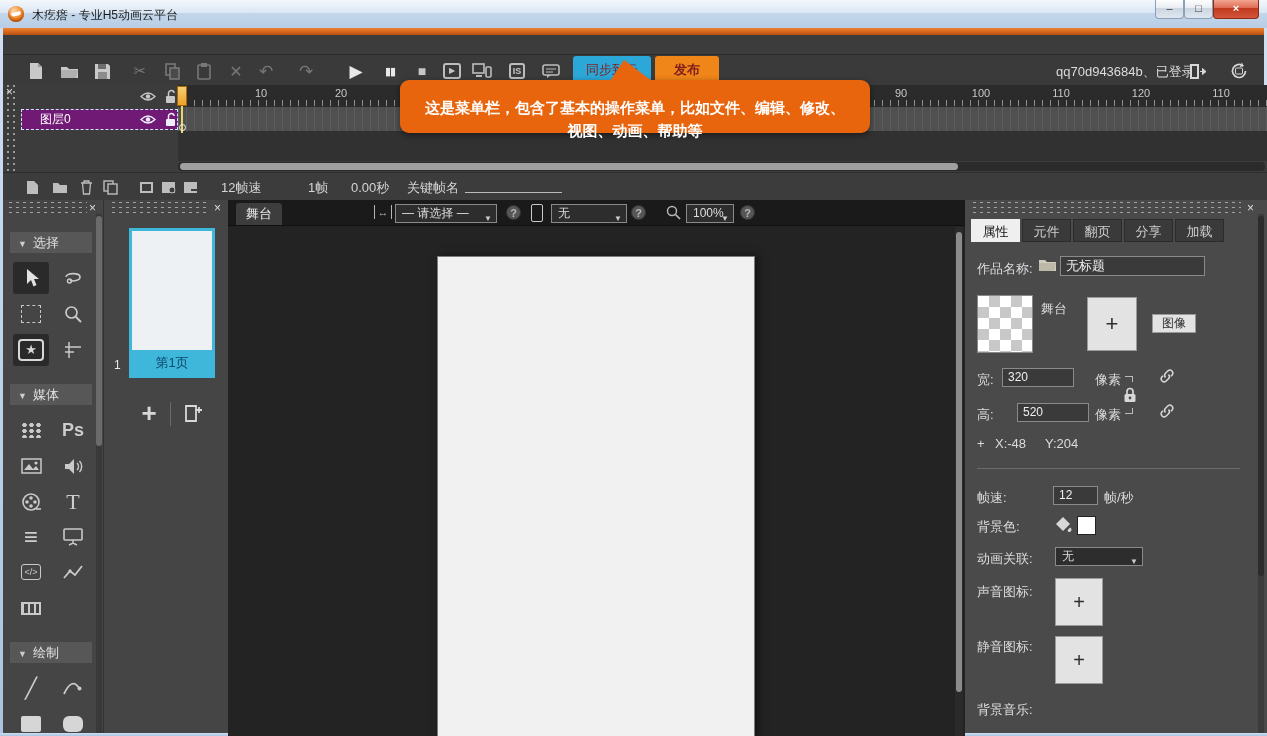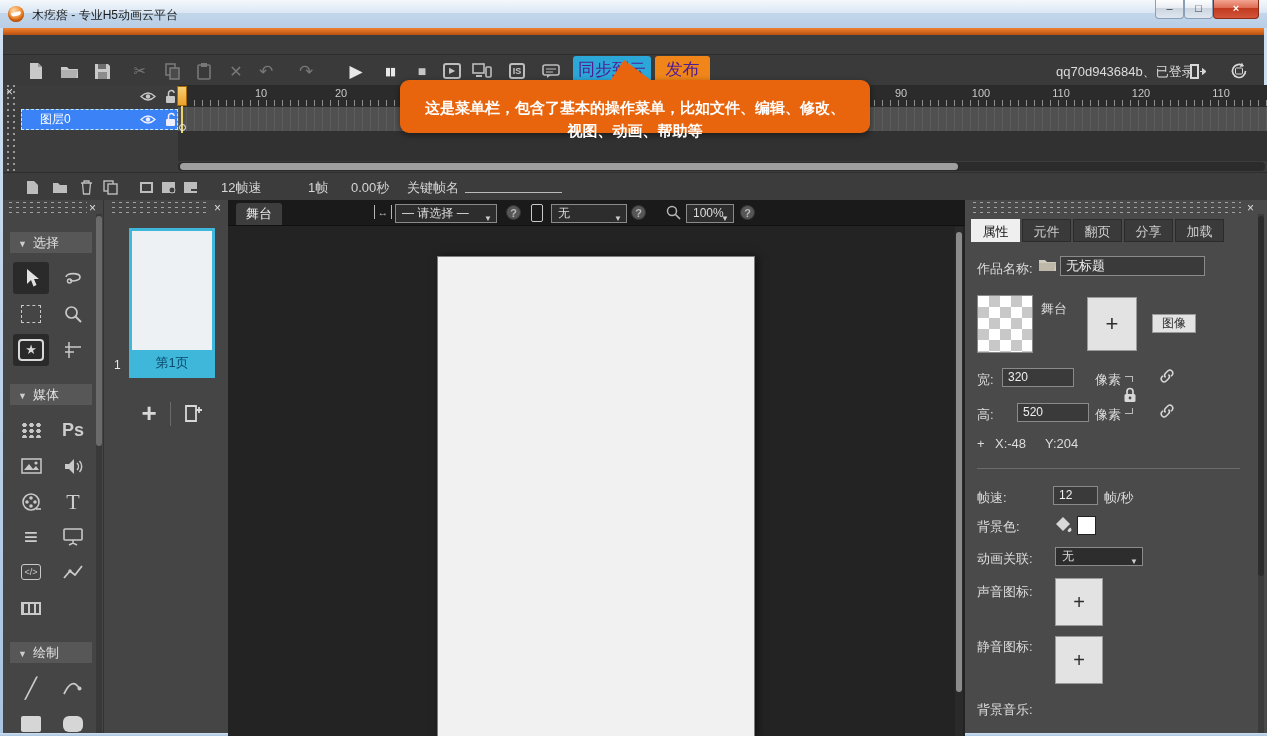--- a/index.html
+++ b/index.html
@@ -27,36 +27,36 @@
   
   .orange-strip{left:3px;top:28px;width:1261px;height:7px;
     background:linear-gradient(#ef8230,#d2641c 60%,#b5500f);}
   .menubar{left:3px;top:35px;width:1261px;height:19px;background:#4d4d4d;}
   .menu-item{top:1px;font-size:13px;color:#e6e6e6;line-height:18px;cursor:default;}
   .toolbar{left:3px;top:54px;width:1261px;height:31px;background:#3a3a3a;
     border-top:1px solid #2c2c2c;}
   .tbtn{top:5px;width:22px;height:22px;display:flex;align-items:center;justify-content:center;
     color:#c6c6c6;font-size:15px;}
   .tbtn.dim{color:#787878;}
-  .pill{top:1px;height:28px;border-radius:3px;color:#4c1d95;font-size:17px;
+  .pill{top:1px;height:28px;border-radius:3px;color:#7f1d1d;font-size:13px;
     text-align:center;line-height:28px;}
   .account{top:8px;font-size:13px;color:#dcdcdc;}
   
   .tl{left:3px;top:85px;width:1264px;height:115px;background:#3c3c3c;}
   .tl-ruler{left:175px;top:0;right:0;height:22px;background:#2b2b2b;border-bottom:1px solid #222;}
   .tl-ruler .num{top:2px;font-size:11px;color:#c8c8c8;transform:translateX(-50%);}
   .tl-ticks{left:0;right:0;bottom:1px;height:6px;
     background:repeating-linear-gradient(90deg,#8f8f8f 0 1px,transparent 1px 8px);}
   .tl-dots-col{left:0;top:0;width:13px;height:115px;
     background-image:radial-gradient(#9a9a9a 1px,transparent 1.4px);background-size:6px 6px;
     background-position:2px 4px;}
   .layer-track{left:175px;top:22px;right:0;height:24px;
     background:repeating-linear-gradient(90deg,#5d5d5d 0 1px,#505050 1px 8px);}
   .tl-empty{left:175px;top:46px;right:0;height:30px;background:#313131;}
-  .layer-bar{left:18px;top:24px;width:157px;height:21px;background:#3b82f6;
+  .layer-bar{left:18px;top:24px;width:157px;height:21px;background:#701a75;
     border:1px dashed #c6ecf6;box-sizing:border-box;color:#fff;font-size:12px;
     line-height:19px;padding-left:18px;}
   .playhead{left:174px;top:1px;width:10px;height:20px;
     background:linear-gradient(#f6cf72,#eda029);border:1px solid #a3690d;box-sizing:border-box;}
   .ph-line{left:178px;top:21px;width:2px;height:27px;background:#e9d468;}
   .kf-dot{left:176px;top:39px;width:5px;height:5px;border:1px solid #f0f0f0;border-radius:50%;}
   .hscroll{left:175px;top:77px;right:2px;height:9px;background:#2b2b2b;border-radius:4px;}
   .hscroll .thumb{left:2px;top:1px;width:778px;height:7px;background:#a0a0a0;border-radius:4px;}
   .tl-bottom{left:0;top:87px;right:0;height:28px;background:#3c3c3c;border-top:1px solid #2e2e2e;}
   .tl-bottom .txt{top:6px;font-size:13px;color:#d6d6d6;}
@@ -209,21 +209,21 @@
         <span style="border:2px solid #bdbdbd;border-radius:3px;font-size:9px;padding:1px 2px;font-weight:bold;">IS</span>
       </div>
     <div class="ab tbtn ic" style="left:537px;">
         <svg width="18" height="15" viewBox="0 0 18 15">
           <rect x="1" y="1" width="16" height="10" rx="2" fill="none" stroke="#bdbdbd" stroke-width="1.6"></rect>
           <path d="M5 11l0 3 4-3z" fill="#bdbdbd"></path>
           <path d="M4 5h10M4 8h7" stroke="#bdbdbd"></path>
         </svg>
       </div>
     <div class="ab pill" style="left:570px;width:78px;background:#2ba7d8;">同步到云</div>
-    <div class="ab pill" style="left:652px;width:55px;background:#f08519;">发布</div>
+    <div class="ab pill" style="left:652px;width:64px;background:#f08519;font-weight:bold;">发布</div>
     <div class="ab account" style="left:1053px;">qq70d943684b、已登录</div>
     <div class="ab tbtn ic" style="left:1183px;">
         <svg width="17" height="17" viewBox="0 0 17 17">
           <path d="M1 1h9v15H1z" fill="#d8d8d8"></path>
           <rect x="3" y="3" width="5" height="11" fill="#3a3a3a"></rect>
           <path d="M11 8.5l5 0M13.5 5.5l3.5 3-3.5 3z" stroke="#d8d8d8" fill="#d8d8d8"></path>
         </svg>
       </div>
     <div class="ab tbtn ic" style="left:1225px;">
         <svg width="20" height="20" viewBox="0 0 20 20">

